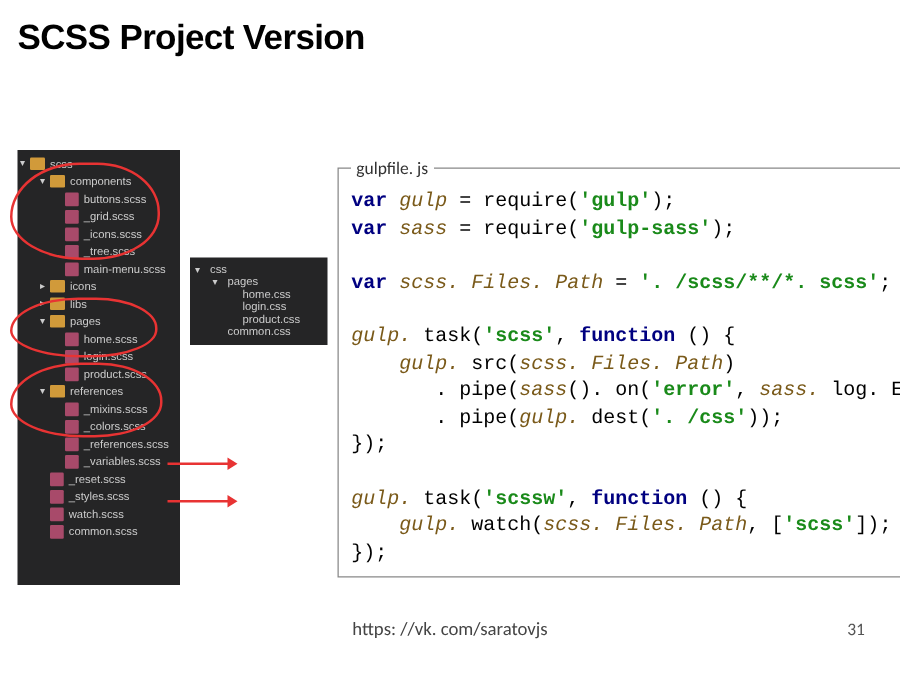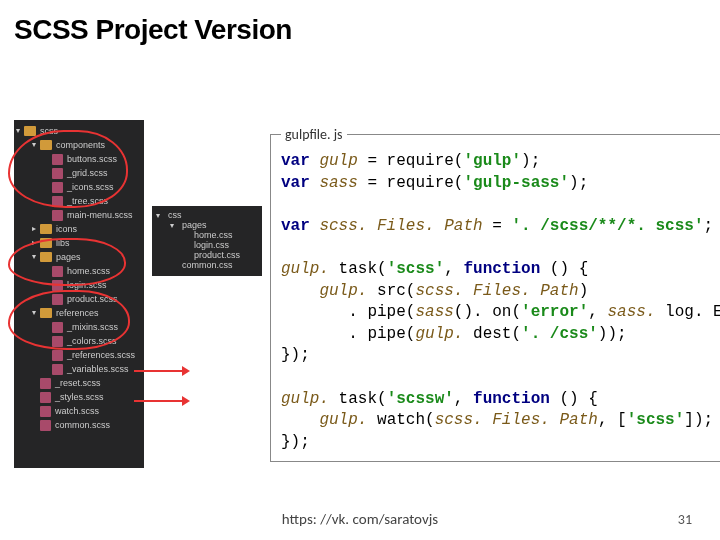--- a/index.html
+++ b/index.html
@@ -123,31 +123,31 @@
   .code .str { color: #1a8a1a; font-weight: bold; }
   .commands {
     font-family: Calibri, Arial, sans-serif;
     font-size: 14px;
     color: #333;
     margin: 6px 0 0 12px;
     line-height: 1.3;
   }
   .footer {
     position: absolute;
-    bottom: 12px;
+    bottom: 27px;
     left: 0;
     width: 100%;
     text-align: center;
     font-family: Calibri, Arial, sans-serif;
     font-size: 15px;
     color: #444;
   }
   .pagenum {
     position: absolute;
-    bottom: 12px;
+    bottom: 28px;
     right: 28px;
     font-family: Calibri, Arial, sans-serif;
     font-size: 14px;
     color: #555;
   }
 </style>
 </head>
 <body>
 
 <h1 class="slide-title">SCSS Project Version</h1>

